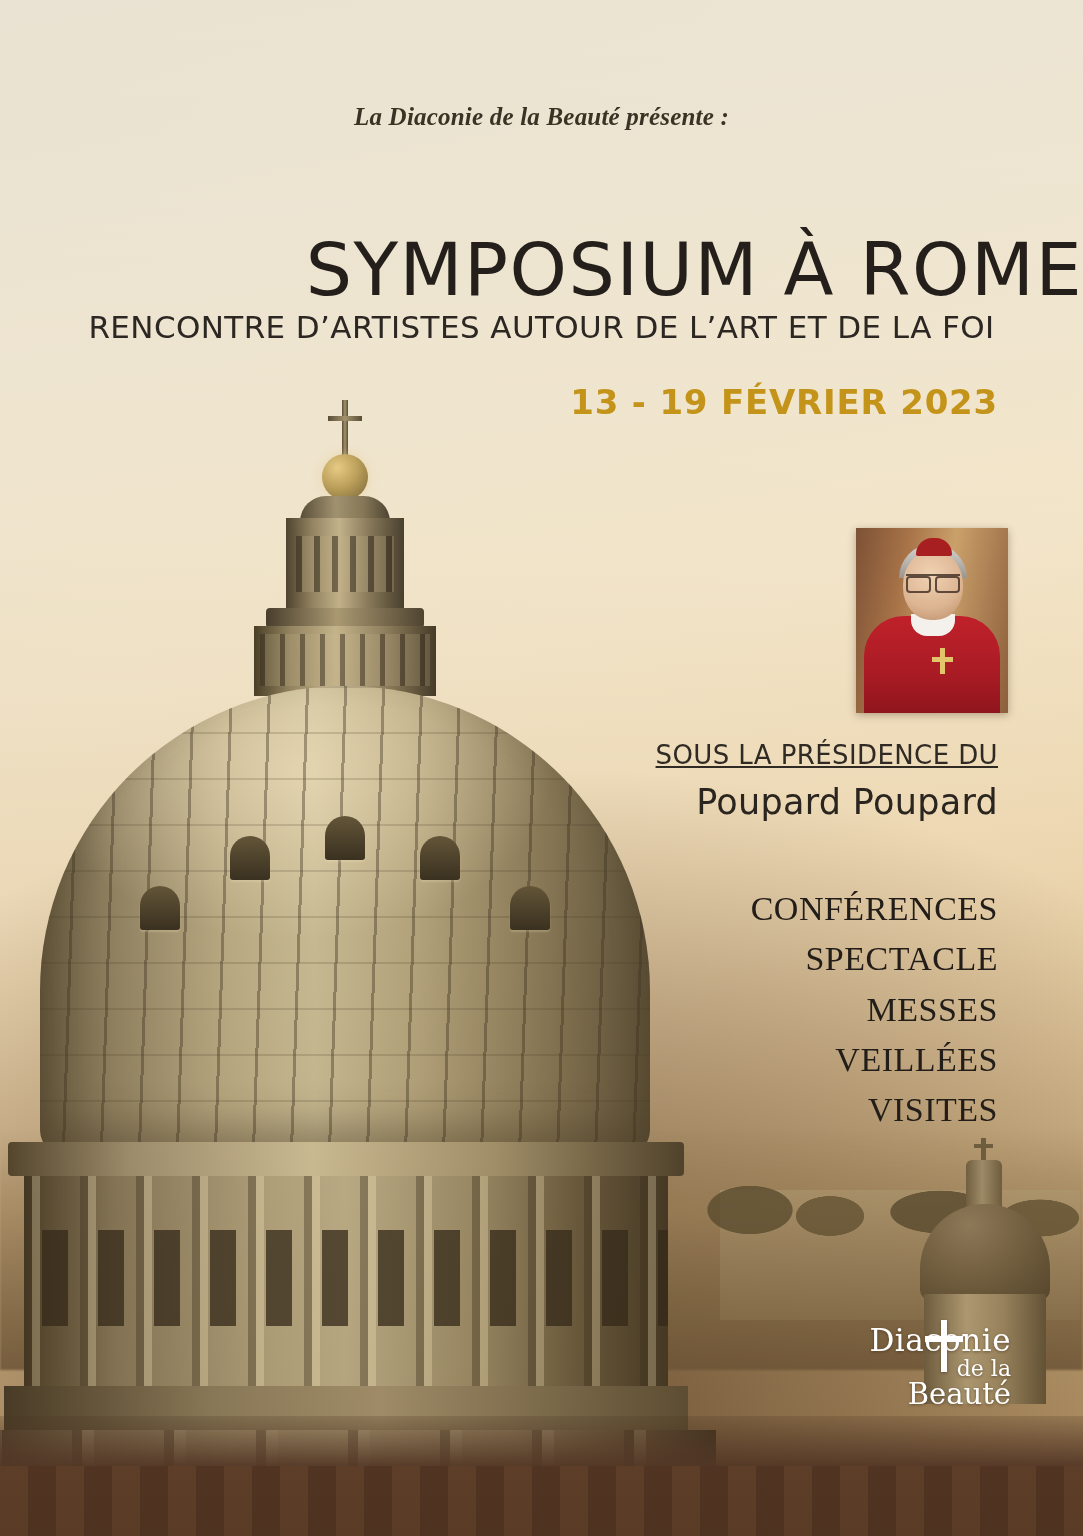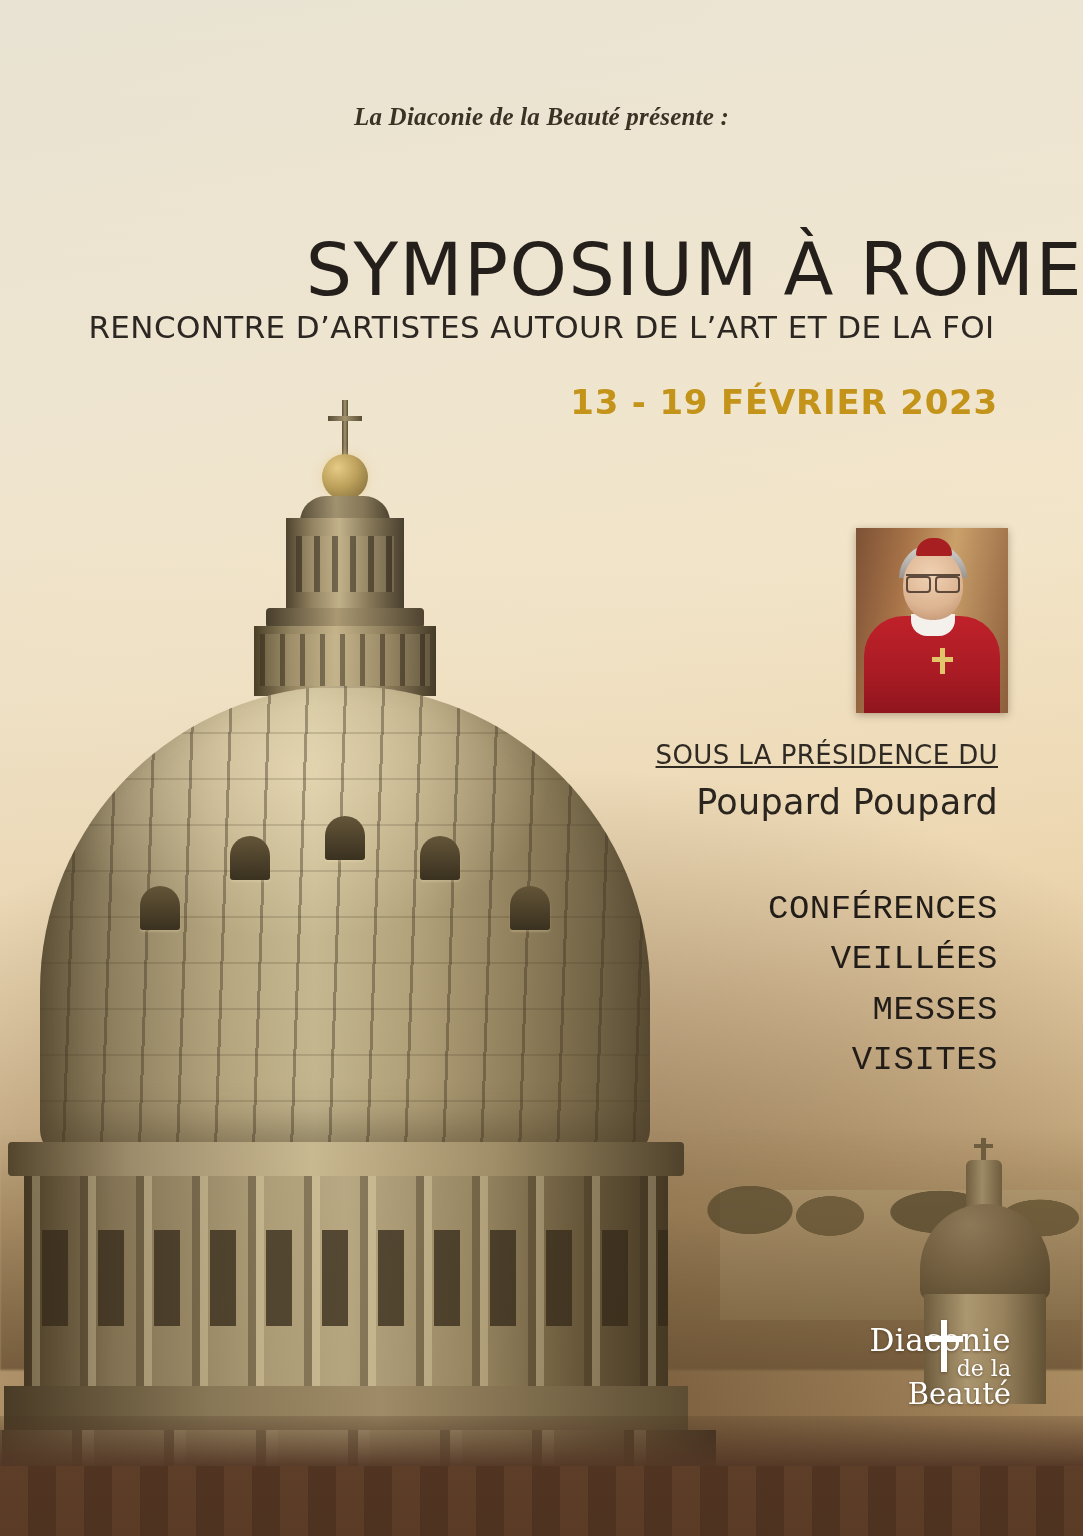--- a/index.html
+++ b/index.html
@@ -286,21 +286,21 @@
     text-decoration: underline;
   }
   .cardinal {
     position:absolute; top:782px; right:85px; text-align:right;
     font-size: 35px; color:#2a251f; letter-spacing:.3px;
     font-family: "DejaVu Sans", sans-serif;
   }
 
   .program {
     position:absolute; top:884px; right:85px; text-align:right;
-    font-family: Liberation Mono, monospace;
+    font-family: Liberation Serif, serif;
   }
   .program div {
     font-size: 34px; color:#221d18; line-height:1.48; letter-spacing:.5px;
   }
 
   .logo {
     position:absolute; top:1322px; right:72px; width:260px; height:110px;
     color:#ffffff; text-align:right;
     font-family: "DejaVu Serif", serif;
     text-shadow: 0 1px 3px rgba(60,40,20,.55);
@@ -389,22 +389,23 @@
       <div class="zucchetto"></div>
       <div class="glasses"></div>
     </div>
 
     <div class="presidence">SOUS LA PRÉSIDENCE DU</div>
 
     <div class="cardinal">Poupard Poupard</div>
 
     <div class="program">
       <div>CONFÉRENCES</div>
+      <div>SPECTACLE</div>
+      <div>MESSES</div>
       <div>VEILLÉES</div>
-      <div>MESSES</div>
       <div>VISITES</div>
     </div>
 
     <div class="logo">
       <div class="logo-cross"></div>
       <div class="l1">Diaconie</div>
       <div class="l2">de la</div>
       <div class="l3">Beauté</div>
     </div>
 

